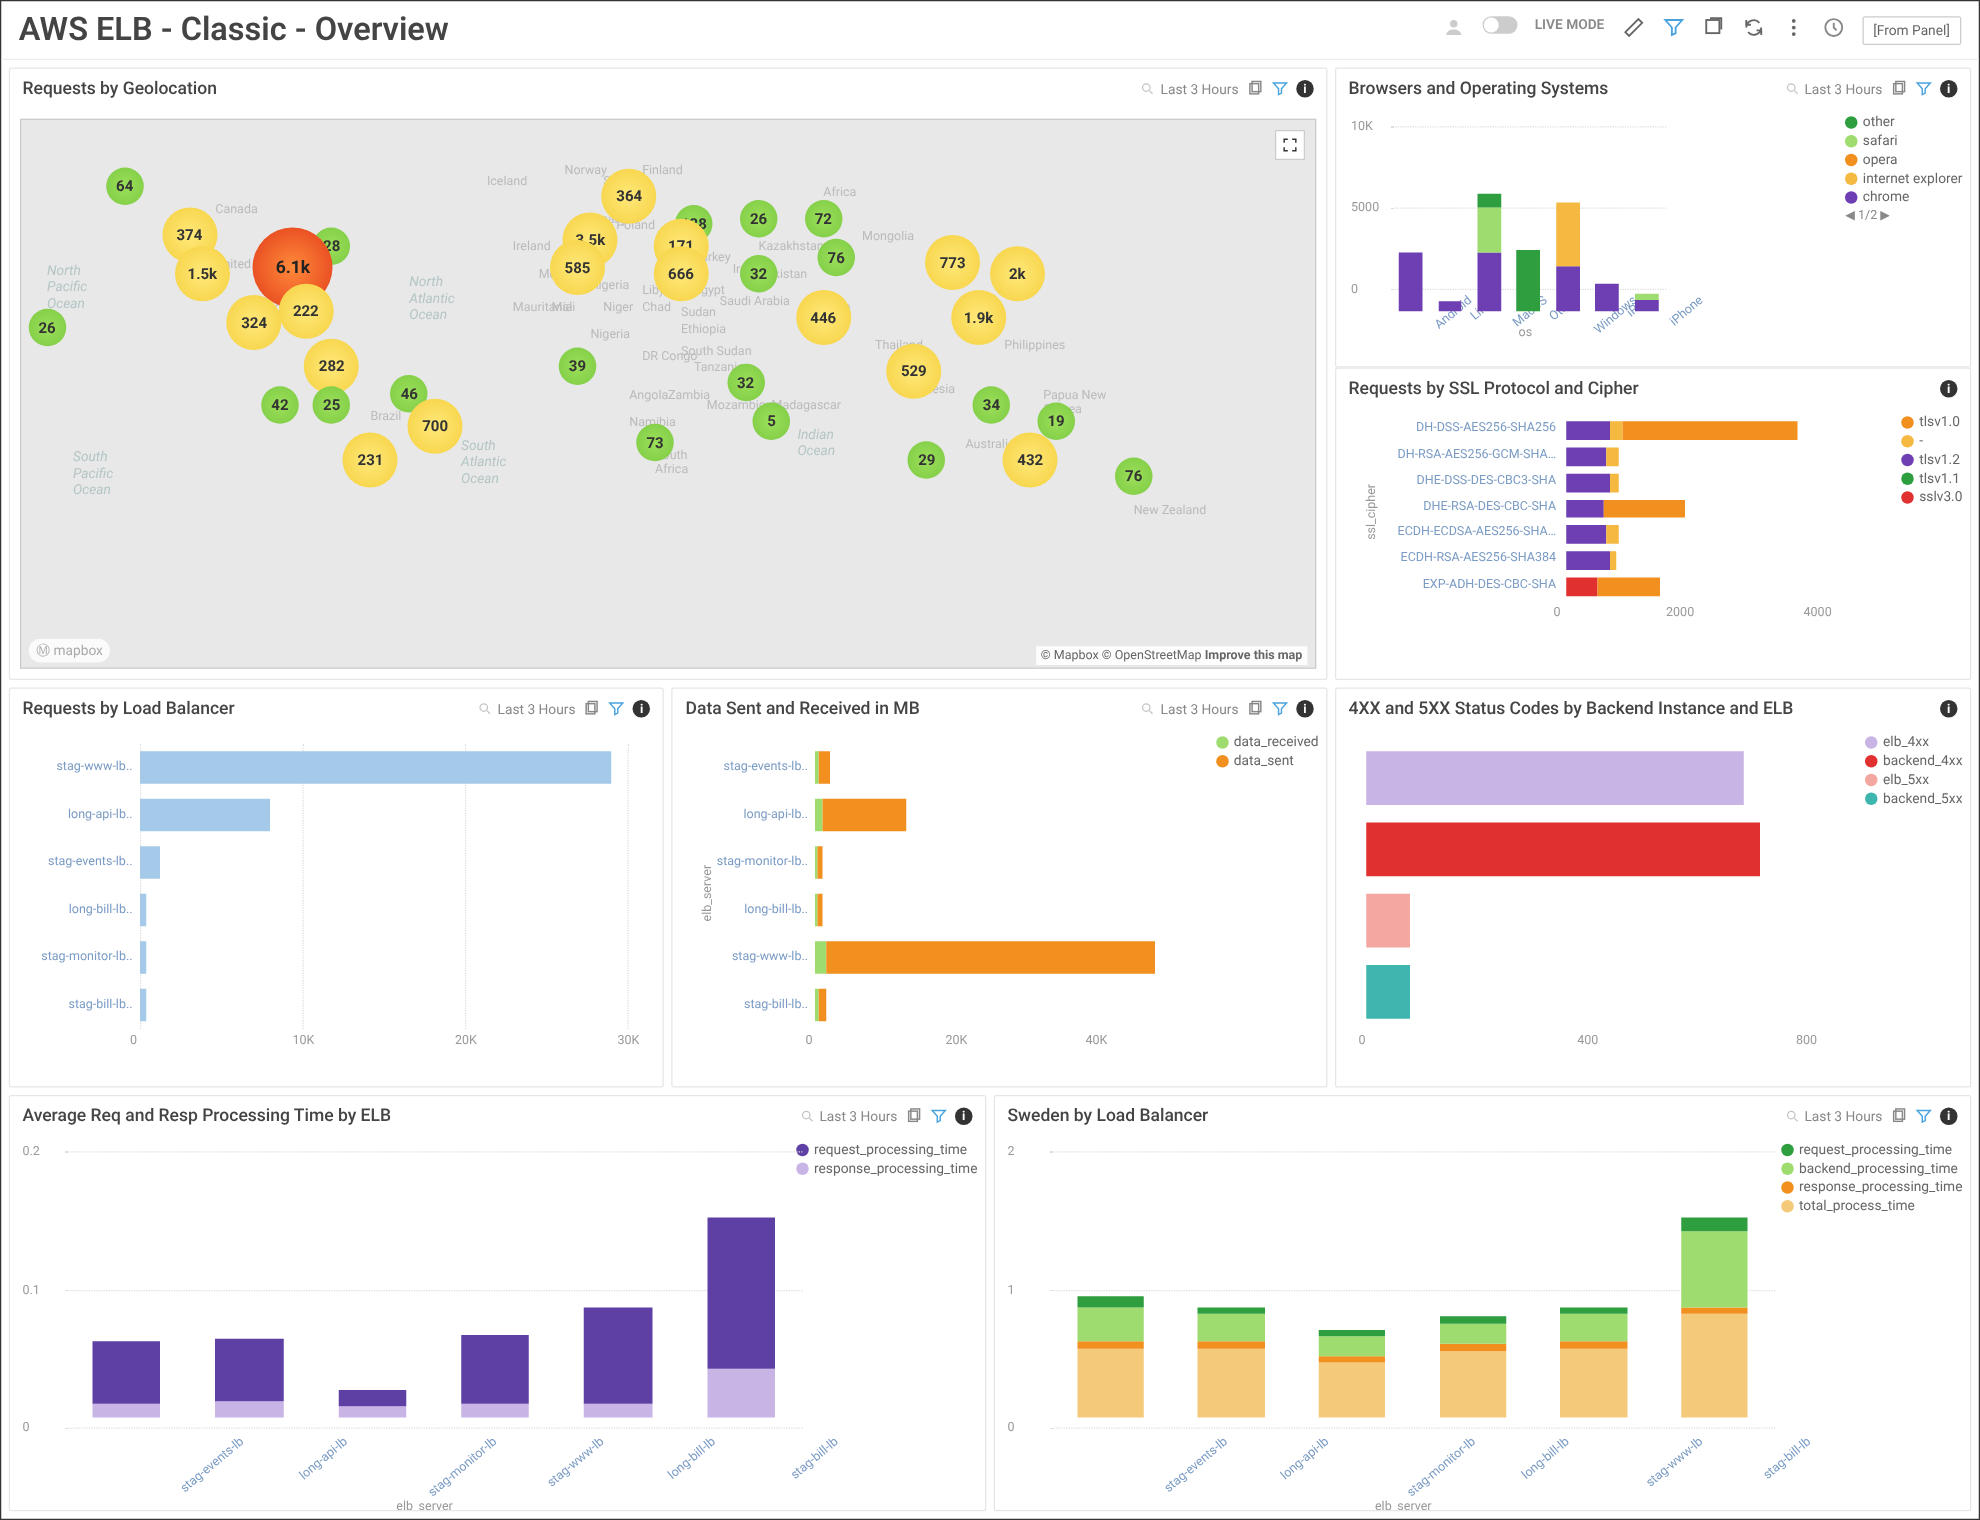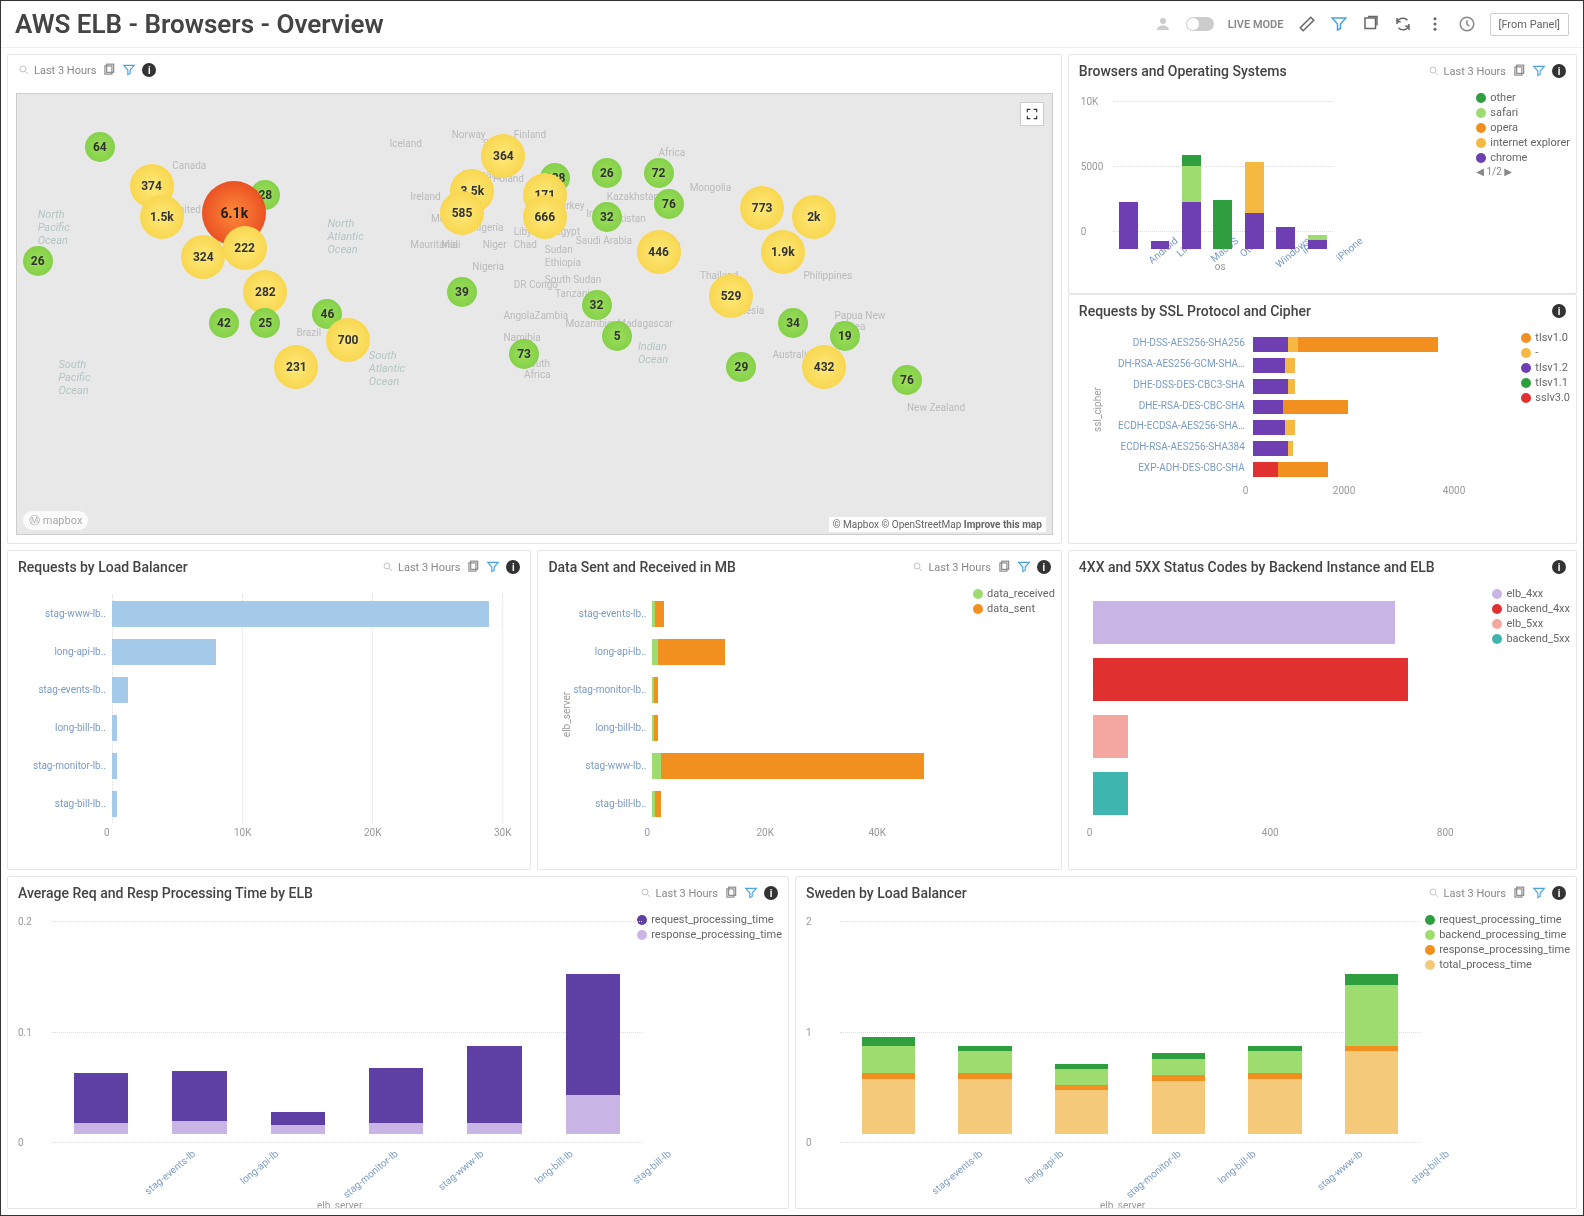--- a/index.html
+++ b/index.html
@@ -1,20 +1,20 @@
 <!DOCTYPE html>
 <html><head>
 <meta charset="utf-8">
 <style>
 * { box-sizing: border-box; margin: 0; padding: 0; }
 body { font-family: -apple-system, BlinkMacSystemFont, "Segoe UI", Roboto, Arial, sans-serif; background: #f5f5f5; font-size: 12px; color: #333; }
 .dashboard { width: 1584px; height: 1216px; background: #fff; border: 1px solid #333; display: flex; flex-direction: column; }
 .header { display: flex; align-items: center; padding: 8px 14px; border-bottom: 1px solid #eee; }
 .header h1 { font-size: 26px; font-weight: 600; color: #444; flex: 1; }
-.header-actions { display: flex; align-items: center; gap: 14px; color: #888; }
+.header-actions { display: flex; align-items: flex-start; gap: 14px; color: #888; }
 .header-actions svg, .header-actions .icon { width: 18px; height: 18px; cursor: pointer; }
 .toggle { width: 28px; height: 14px; background: #ccc; border-radius: 7px; position: relative; }
 .toggle::after { content: ""; position: absolute; width: 12px; height: 12px; background: #fff; border-radius: 50%; top: 1px; left: 1px; }
 .live { font-size: 11px; color: #888; font-weight: 600; }
 .from-panel { border: 1px solid #ccc; padding: 4px 8px; font-size: 11px; border-radius: 2px; color: #666; }
 
 .grid { flex: 1; display: grid; grid-template-columns: 1.03fr 1.03fr 1fr; grid-template-rows: 490px 320px 1fr; gap: 6px; padding: 6px; }
 .panel { background: #fff; border: 1px solid #e6e6e6; border-radius: 2px; display: flex; flex-direction: column; overflow: hidden; }
 .panel-title { padding: 8px 10px; font-size: 14px; font-weight: 500; color: #444; display: flex; align-items: center; gap: 4px; }
 .panel-title .t { flex: 1; }
@@ -54,21 +54,21 @@
 .funnel-icon { color: #4aa3df; }
 .pager { display: flex; align-items: center; gap: 2px; font-size: 10px; color: #888; }
 .row3 { grid-column: 1 / 4; display: grid; grid-template-columns: 1fr 1fr; gap: 6px; }
 </style>
 </head>
 <body>
 
 <div class="dashboard">
 
   <div class="header">
-    <h1>AWS ELB - Browsers - Overview</h1>
+    <h1>AWS ELB - Classic - Overview</h1>
     <div class="header-actions">
       <svg viewBox="0 0 24 24" fill="#ccc">
           <circle cx="12" cy="8" r="4"></circle>
           <path d="M4 20c0-4 4-6 8-6s8 2 8 6"></path>
         </svg>
       <div class="toggle"></div>
       <span class="live">LIVE MODE</span>
       <svg viewBox="0 0 24 24" fill="none" stroke="#666" stroke-width="2">
           <path d="M3 17l4 4L21 7l-4-4L3 17z"></path>
         </svg>
@@ -92,20 +92,21 @@
           <path d="M12 7v5l3 3"></path>
         </svg>
       <span class="from-panel">[From Panel]</span>
     </div>
   </div>
 
   <div class="grid">
 
     <div class="panel map-panel">
       <div class="panel-title">
+        <span class="t">Requests by Geolocation</span>
         <svg class="mag-icon" viewBox="0 0 24 24" fill="none" stroke="#888" stroke-width="2">
             <circle cx="10" cy="10" r="6"></circle>
             <path d="M15 15l5 5"></path>
           </svg>
         <div class="panel-meta">
           <span>Last 3 Hours</span>
           <svg width="14" height="14" viewBox="0 0 24 24" fill="none" stroke="#888" stroke-width="2">
               <rect x="5" y="5" width="12" height="14"></rect>
               <rect x="8" y="2" width="12" height="14"></rect>
             </svg>

